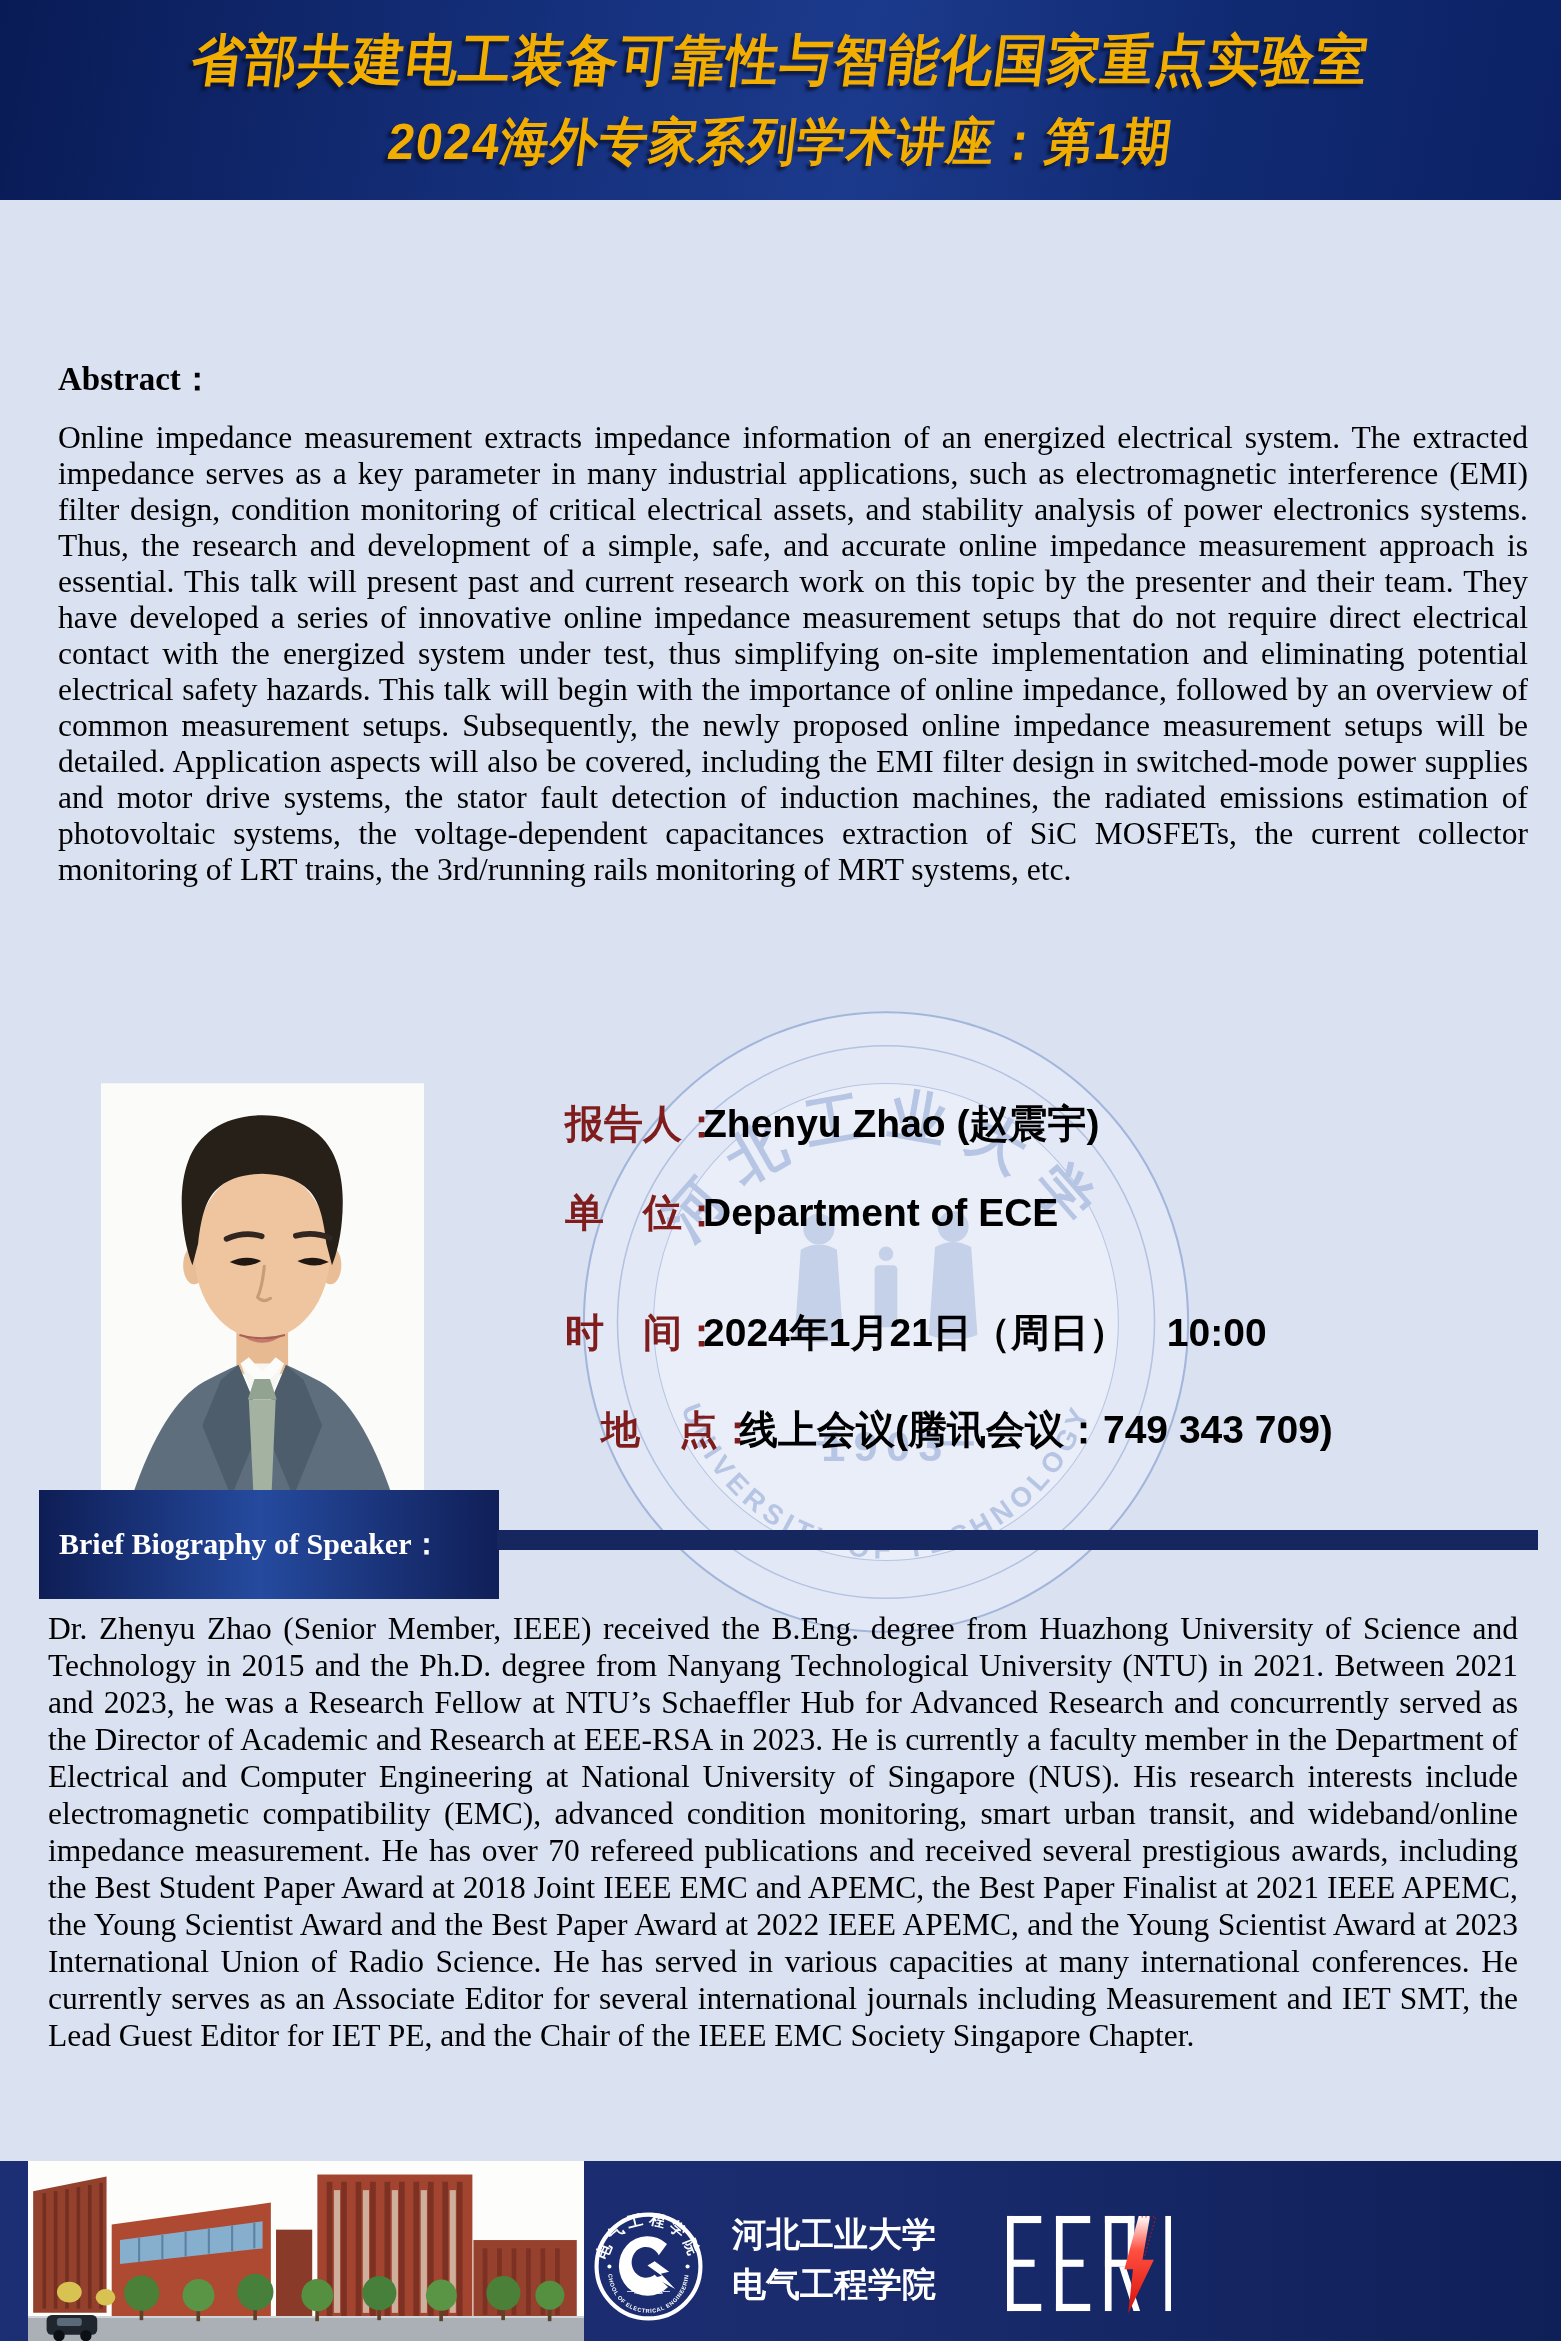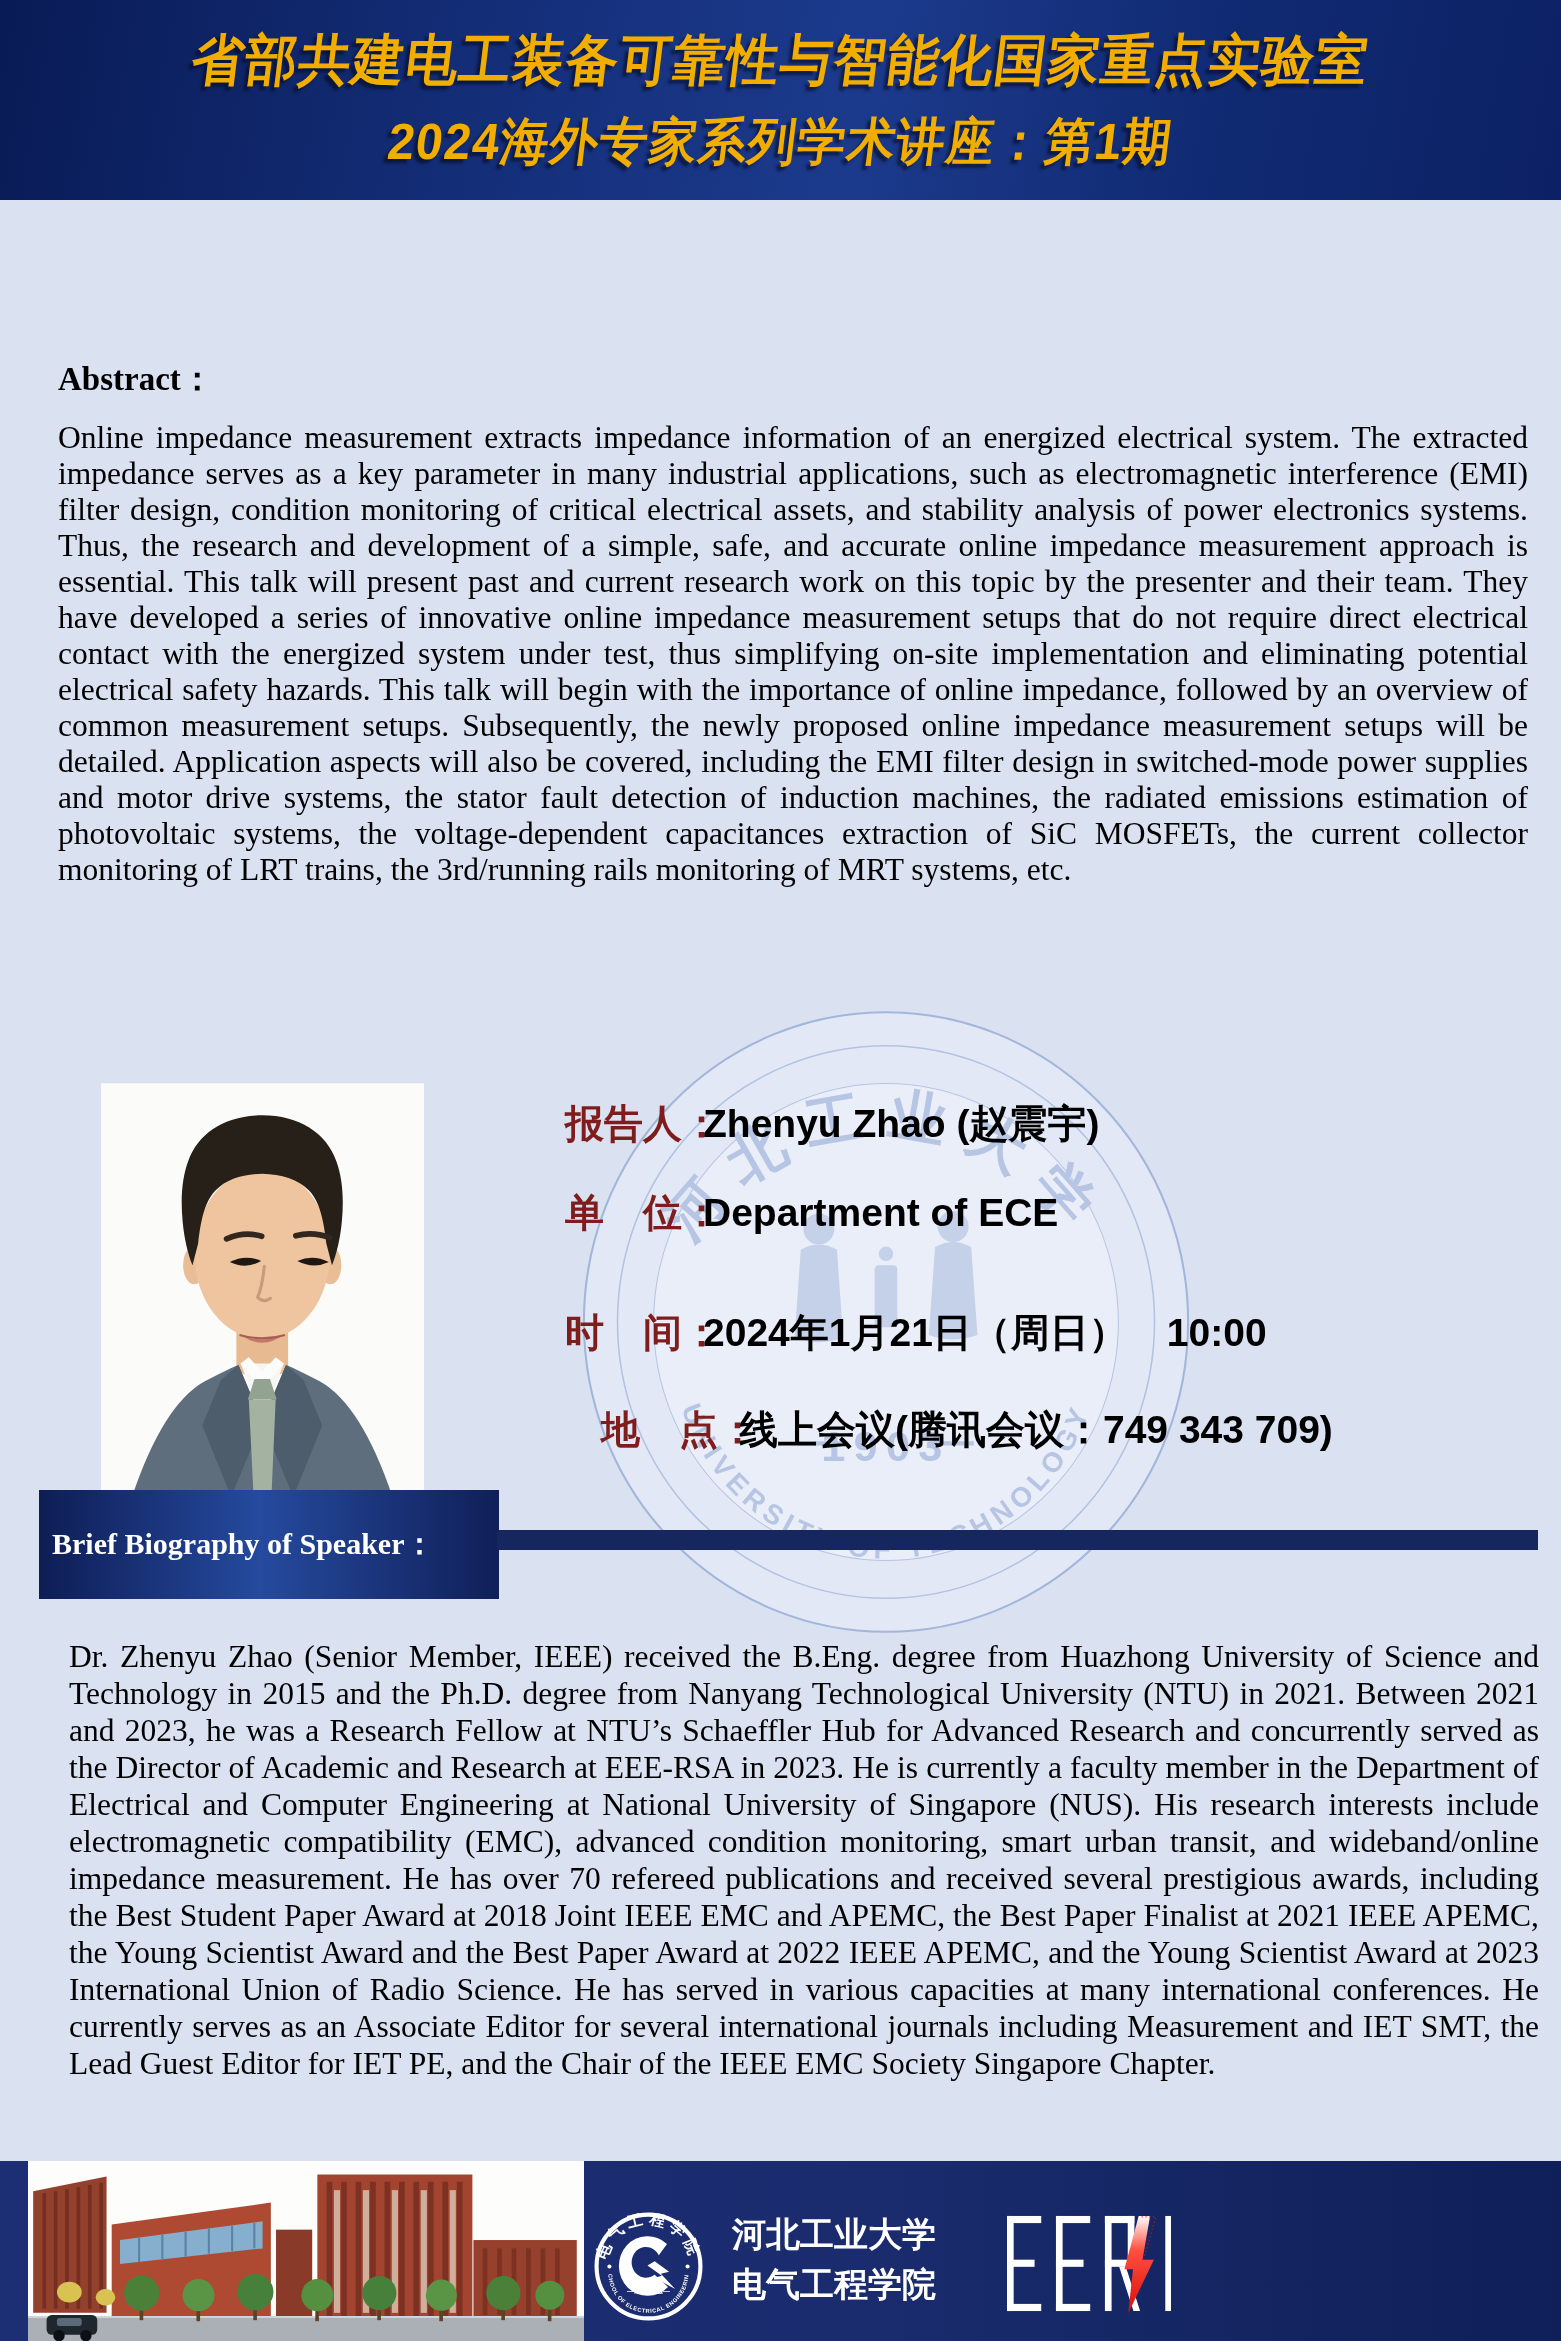--- a/index.html
+++ b/index.html
@@ -47,28 +47,28 @@
   .info-label{position:absolute;left:0;top:0;color:#7f1d1d;white-space:nowrap;}
   .info-val{display:block;margin-left:138px;color:#000;white-space:nowrap;}
   .row-reporter{top:0;}
   .row-affil{top:89px;}
   .row-time{top:209px;}
   .row-venue{top:306px;margin-left:36px;}
   
   .bio-box{
     position:absolute;left:39px;top:1490px;width:460px;height:109px;
     background:linear-gradient(90deg,#0e1d55 0%,#254a9e 48%,#101f58 100%);
-    display:flex;align-items:center;padding-left:13px;box-sizing:border-box;
+    display:flex;align-items:center;padding-left:20px;box-sizing:border-box;
   }
   .bio-box>span{
     font-family:"Liberation Serif","DejaVu Serif",serif;
     font-size:30px;font-weight:700;color:#fff;white-space:nowrap;
   }
   .bio-rule{position:absolute;left:497px;top:1530px;width:1041px;height:19.6px;background:#16275f;}
-  .bio-text{position:absolute;left:69px;top:1610px;width:1470px;line-height:37px;margin-top:28px;}
+  .bio-text{position:absolute;left:48px;top:1610px;width:1470px;line-height:37px;}
   
   .ftr{
     position:absolute;left:0;top:2161px;width:100%;height:181px;
     background:linear-gradient(90deg,#1d2f74 0%,#1a2c6e 55%,#0f1f58 100%);
   }
   .ftr-photo{position:absolute;left:28px;top:0;width:556px;height:181px;}
   .ftr-photo svg{display:block;width:100%;height:100%;}
   .ftr-seal{position:absolute;left:594px;top:51px;width:109px;height:109px;}
   .ftr-univ{position:absolute;left:732px;top:48px;color:#fff;font-weight:700;font-size:34px;line-height:50px;white-space:nowrap;}
   .ftr-eer{position:absolute;left:1007px;top:53px;width:164px;height:99px;}

